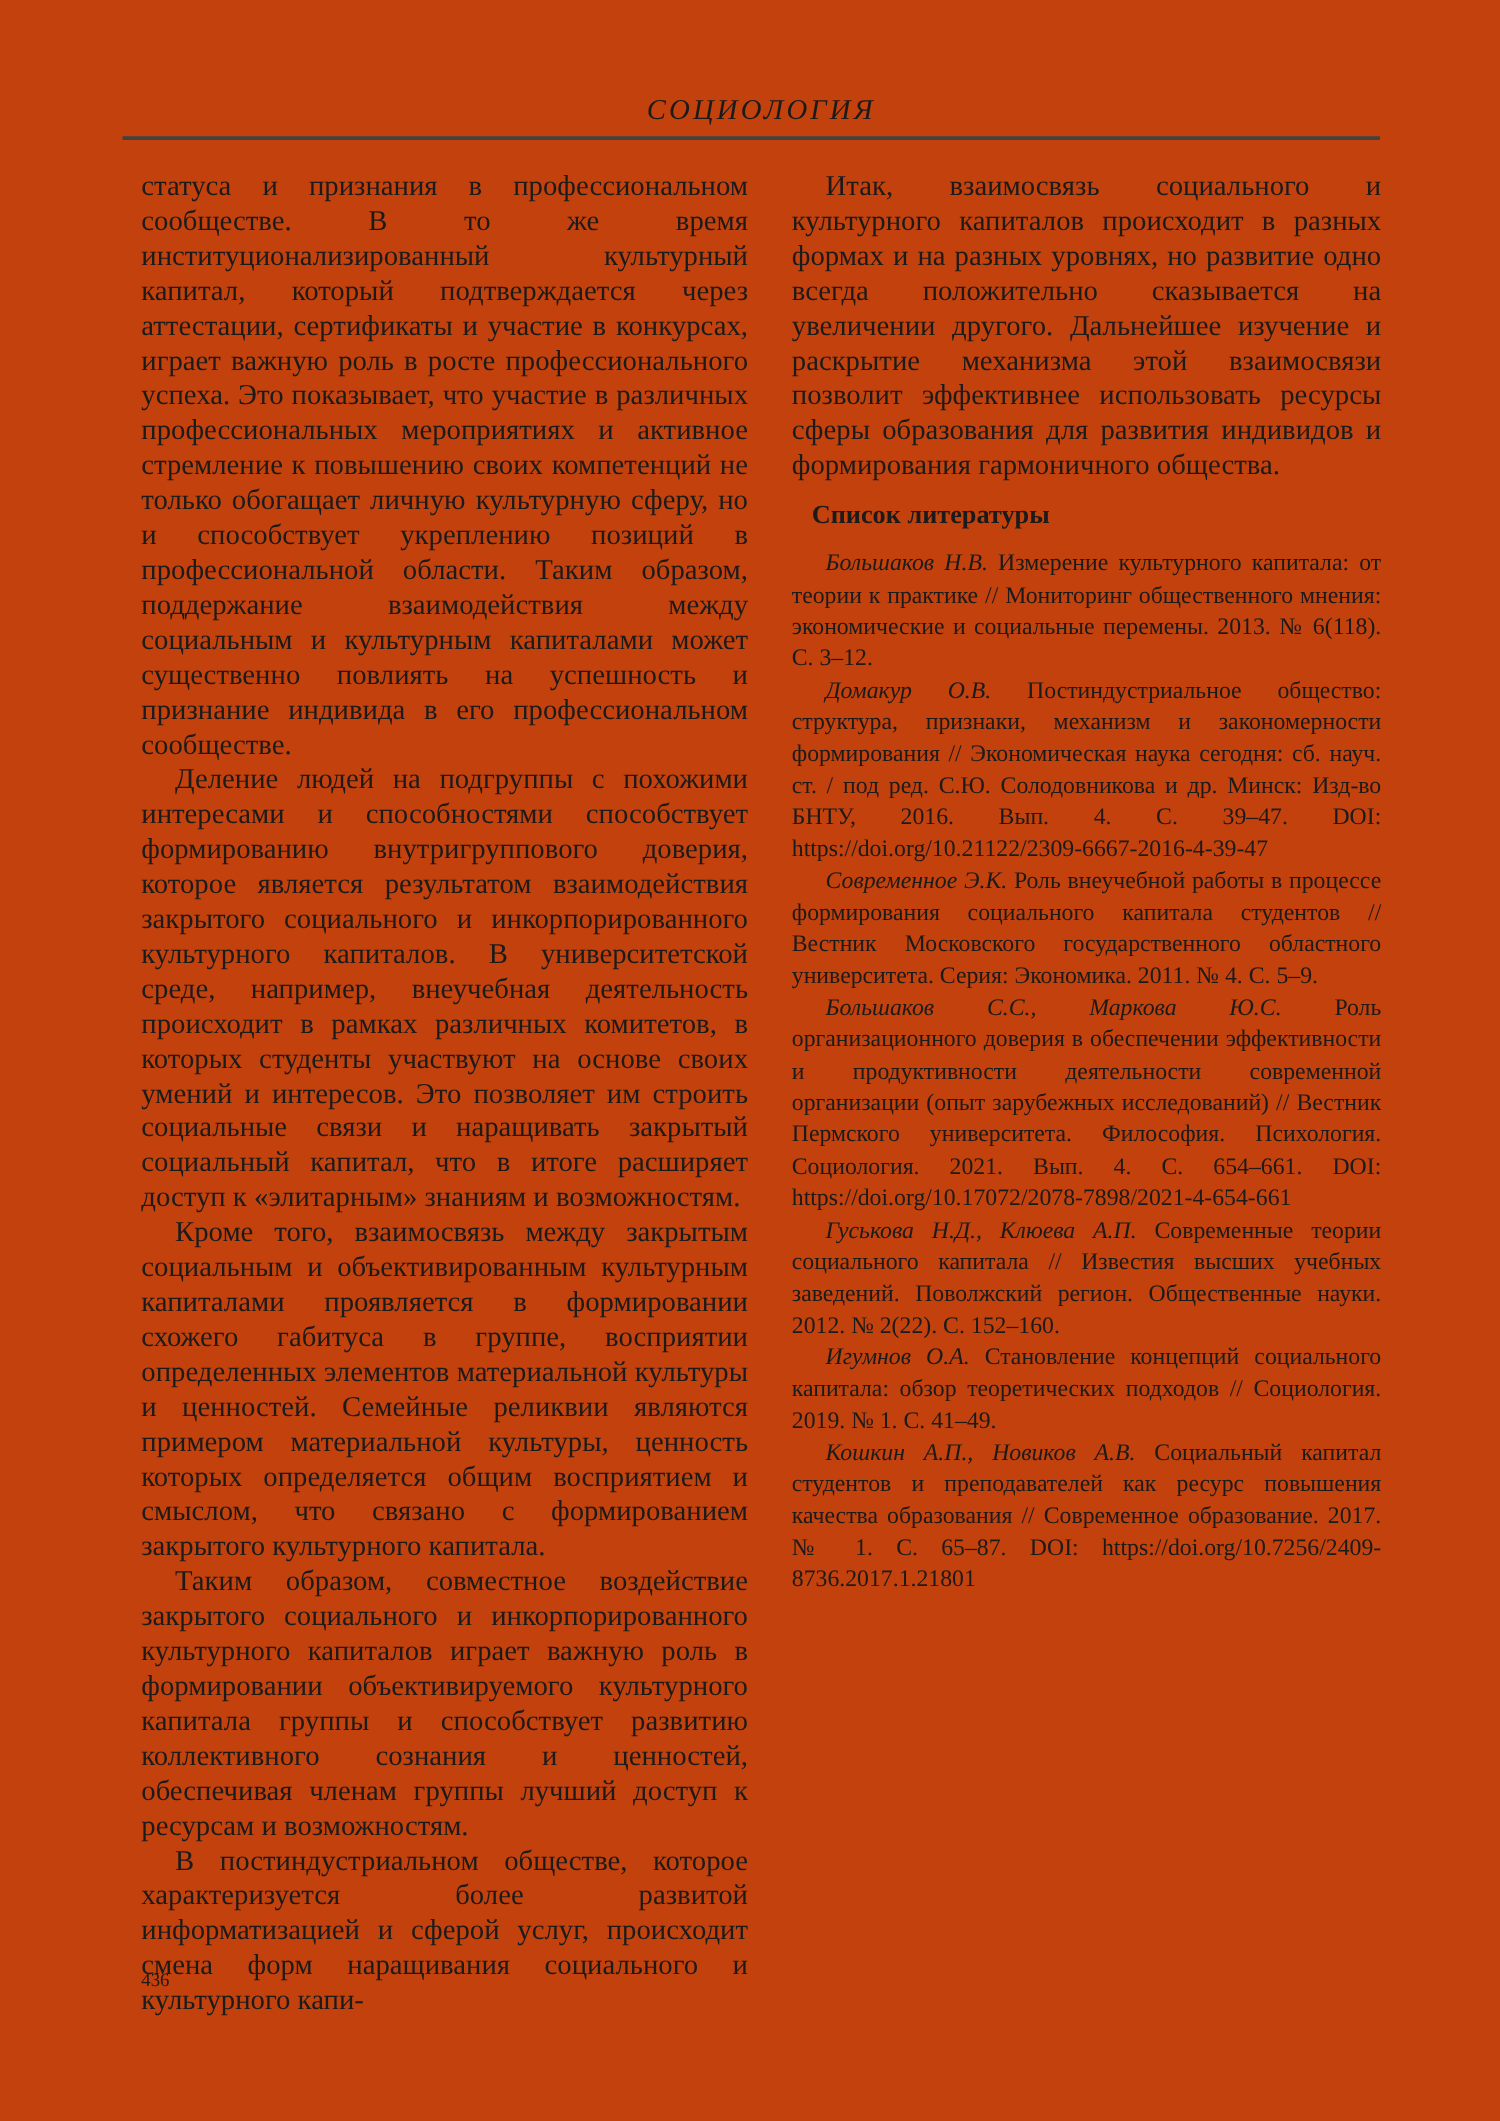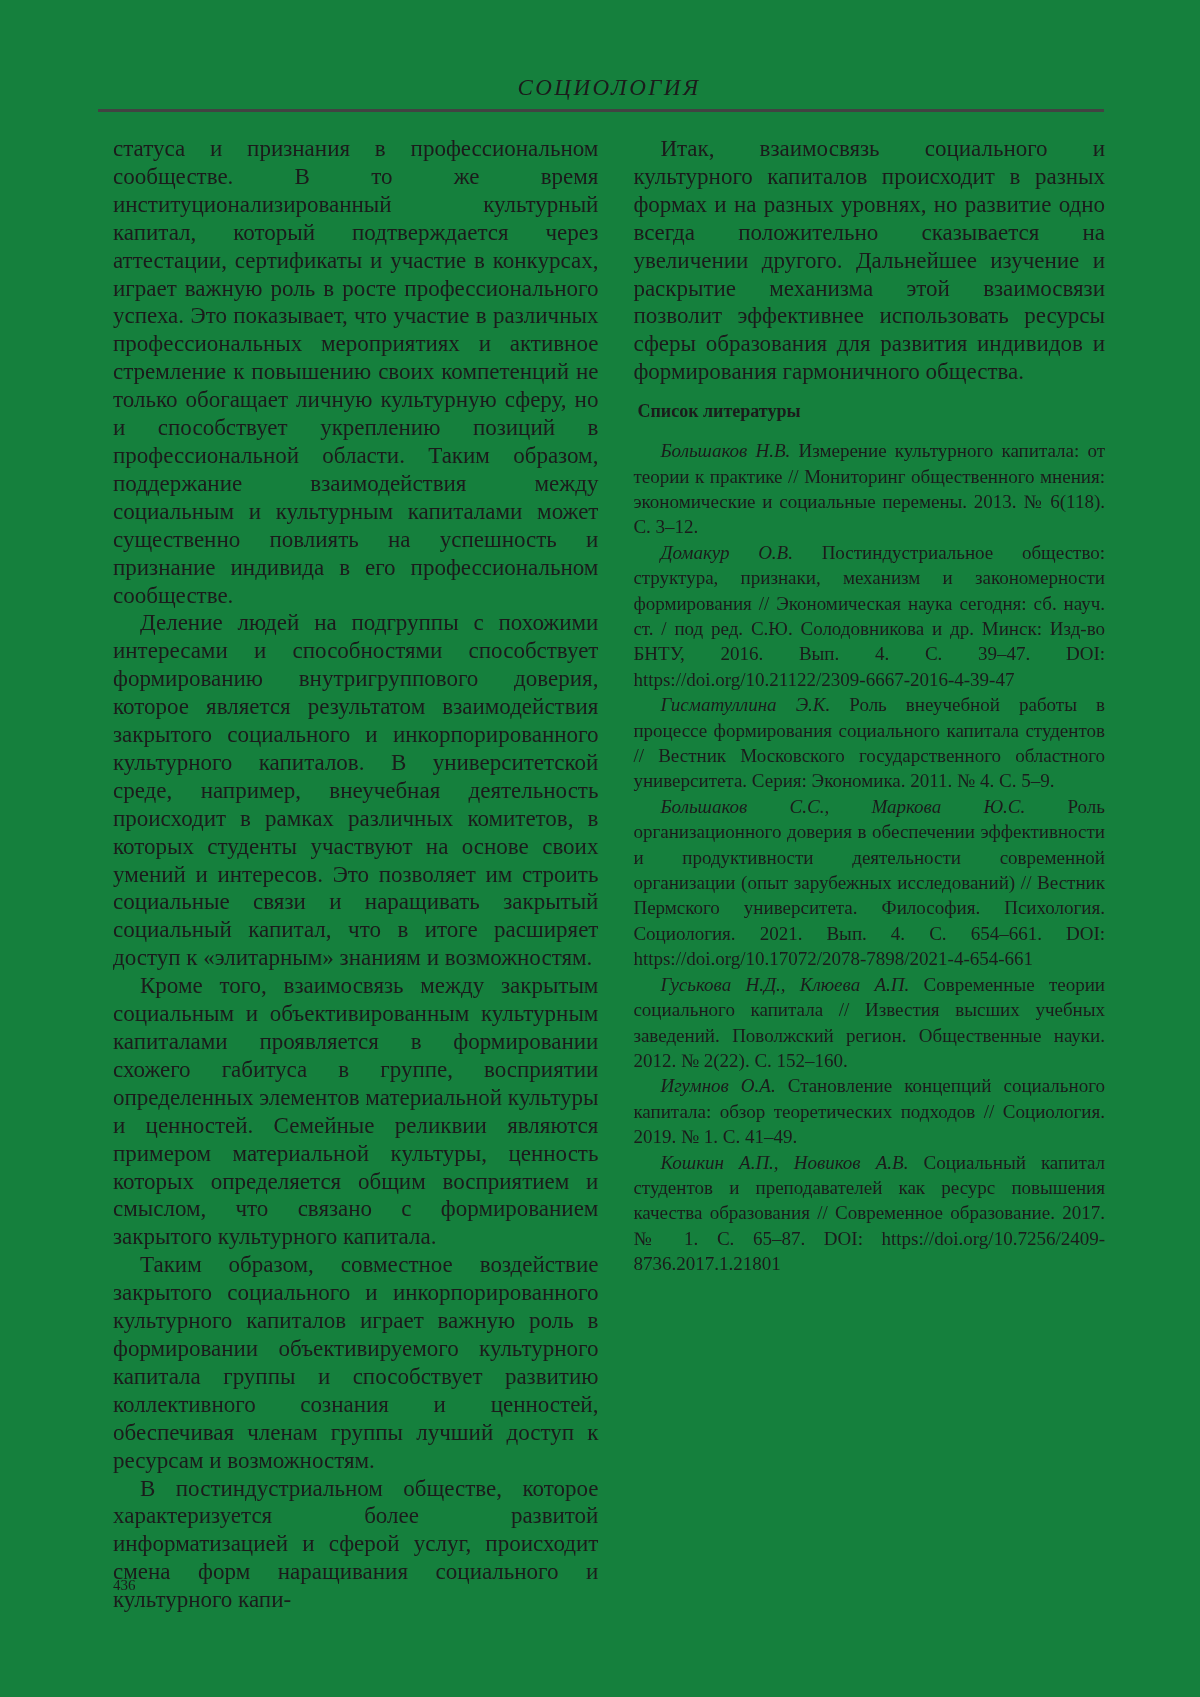--- a/index.html
+++ b/index.html
@@ -1,20 +1,20 @@
 <!DOCTYPE html>
 <html lang="ru"><head>
 <meta charset="utf-8">
 <style>
   html, body { margin: 0; padding: 0; background: #ffffff; }
   .page {
     position: relative;
     width: 1200px;
     height: 1697px;
-    background: #15803d;
+    background: #c2410c;
     overflow: hidden;
     font-family: "Liberation Serif", "DejaVu Serif", serif;
     color: #1b1b1b;
   }
   .running-head {
     position: absolute;
     top: 74px;
     left: 113px;
     width: 992px;
     text-align: center;
@@ -44,22 +44,22 @@
   .col-right { width: 478px; }
   p.body {
     margin: 0;
     font-size: 23px;
     line-height: 27.9px;
     text-align: justify;
     text-indent: 27px;
   }
   p.no-indent { text-indent: 0; }
   .refs-heading {
-    margin: 12px 0 13px 4px;
-    font-size: 18px;
+    margin: 12px 0 13px 16px;
+    font-size: 21px;
     font-weight: bold;
     line-height: 27px;
   }
   p.ref {
     margin: 0;
     font-size: 19px;
     line-height: 25.4px;
     text-align: justify;
     text-indent: 27px;
     overflow-wrap: break-word;
@@ -91,21 +91,21 @@
       <p class="body">В постиндустриальном обществе, которое характеризуется более развитой информатизацией и сферой услуг, происходит смена форм наращивания социального и культурного капи-</p>
     </div>
 
     <div class="col col-right">
       <p class="body">Итак, взаимосвязь социального и культурного капиталов происходит в разных формах и на разных уровнях, но развитие одно всегда положительно сказывается на увеличении другого. Дальнейшее изучение и раскрытие механизма этой взаимосвязи позволит эффективнее использовать ресурсы сферы образования для развития индивидов и формирования гармоничного общества.</p>
 
       <h3 class="refs-heading">Список литературы</h3>
 
       <p class="ref"><span class="authors">Большаков Н.В.</span><span> Измерение культурного капитала: от теории к практике // Мониторинг общественного мнения: экономические и социальные перемены. 2013. № 6(118). С. 3–12.</span></p>
       <p class="ref"><span class="authors">Домакур О.В.</span><span> Постиндустриальное общество: структура, признаки, механизм и закономерности формирования // Экономическая наука сегодня: сб. науч. ст. / под ред. С.Ю. Солодовникова и др. Минск: Изд-во БНТУ, 2016. Вып. 4. С. 39–47. DOI: https://doi.org/10.21122/2309-6667-2016-4-39-47</span></p>
-      <p class="ref"><span class="authors">Гисматуллина Э.К.</span><span> Роль внеучебной работы в процессе формирования социального капитала студентов // Вестник Московского государственного областного университета. Серия: Экономика. 2011. № 4. С. 5–9.</span></p>
+      <p class="ref"><span class="authors">Современное Э.К.</span><span> Роль внеучебной работы в процессе формирования социального капитала студентов // Вестник Московского государственного областного университета. Серия: Экономика. 2011. № 4. С. 5–9.</span></p>
       <p class="ref"><span class="authors">Большаков С.С., Маркова Ю.С.</span><span> Роль организационного доверия в обеспечении эффективности и продуктивности деятельности современной организации (опыт зарубежных исследований) // Вестник Пермского университета. Философия. Психология. Социология. 2021. Вып. 4. С. 654–661. DOI: https://doi.org/10.17072/2078-7898/2021-4-654-661</span></p>
       <p class="ref"><span class="authors">Гуськова Н.Д., Клюева А.П.</span><span> Современные теории социального капитала // Известия высших учебных заведений. Поволжский регион. Общественные науки. 2012. № 2(22). С. 152–160.</span></p>
       <p class="ref"><span class="authors">Игумнов О.А.</span><span> Становление концепций социального капитала: обзор теоретических подходов // Социология. 2019. № 1. С. 41–49.</span></p>
       <p class="ref"><span class="authors">Кошкин А.П., Новиков А.В.</span><span> Социальный капитал студентов и преподавателей как ресурс повышения качества образования // Современное образование. 2017. № 1. С. 65–87. DOI: https://doi.org/10.7256/2409-8736.2017.1.21801</span></p>
     </div>
 
   </div>
 
   <div class="page-number">436</div>
 

